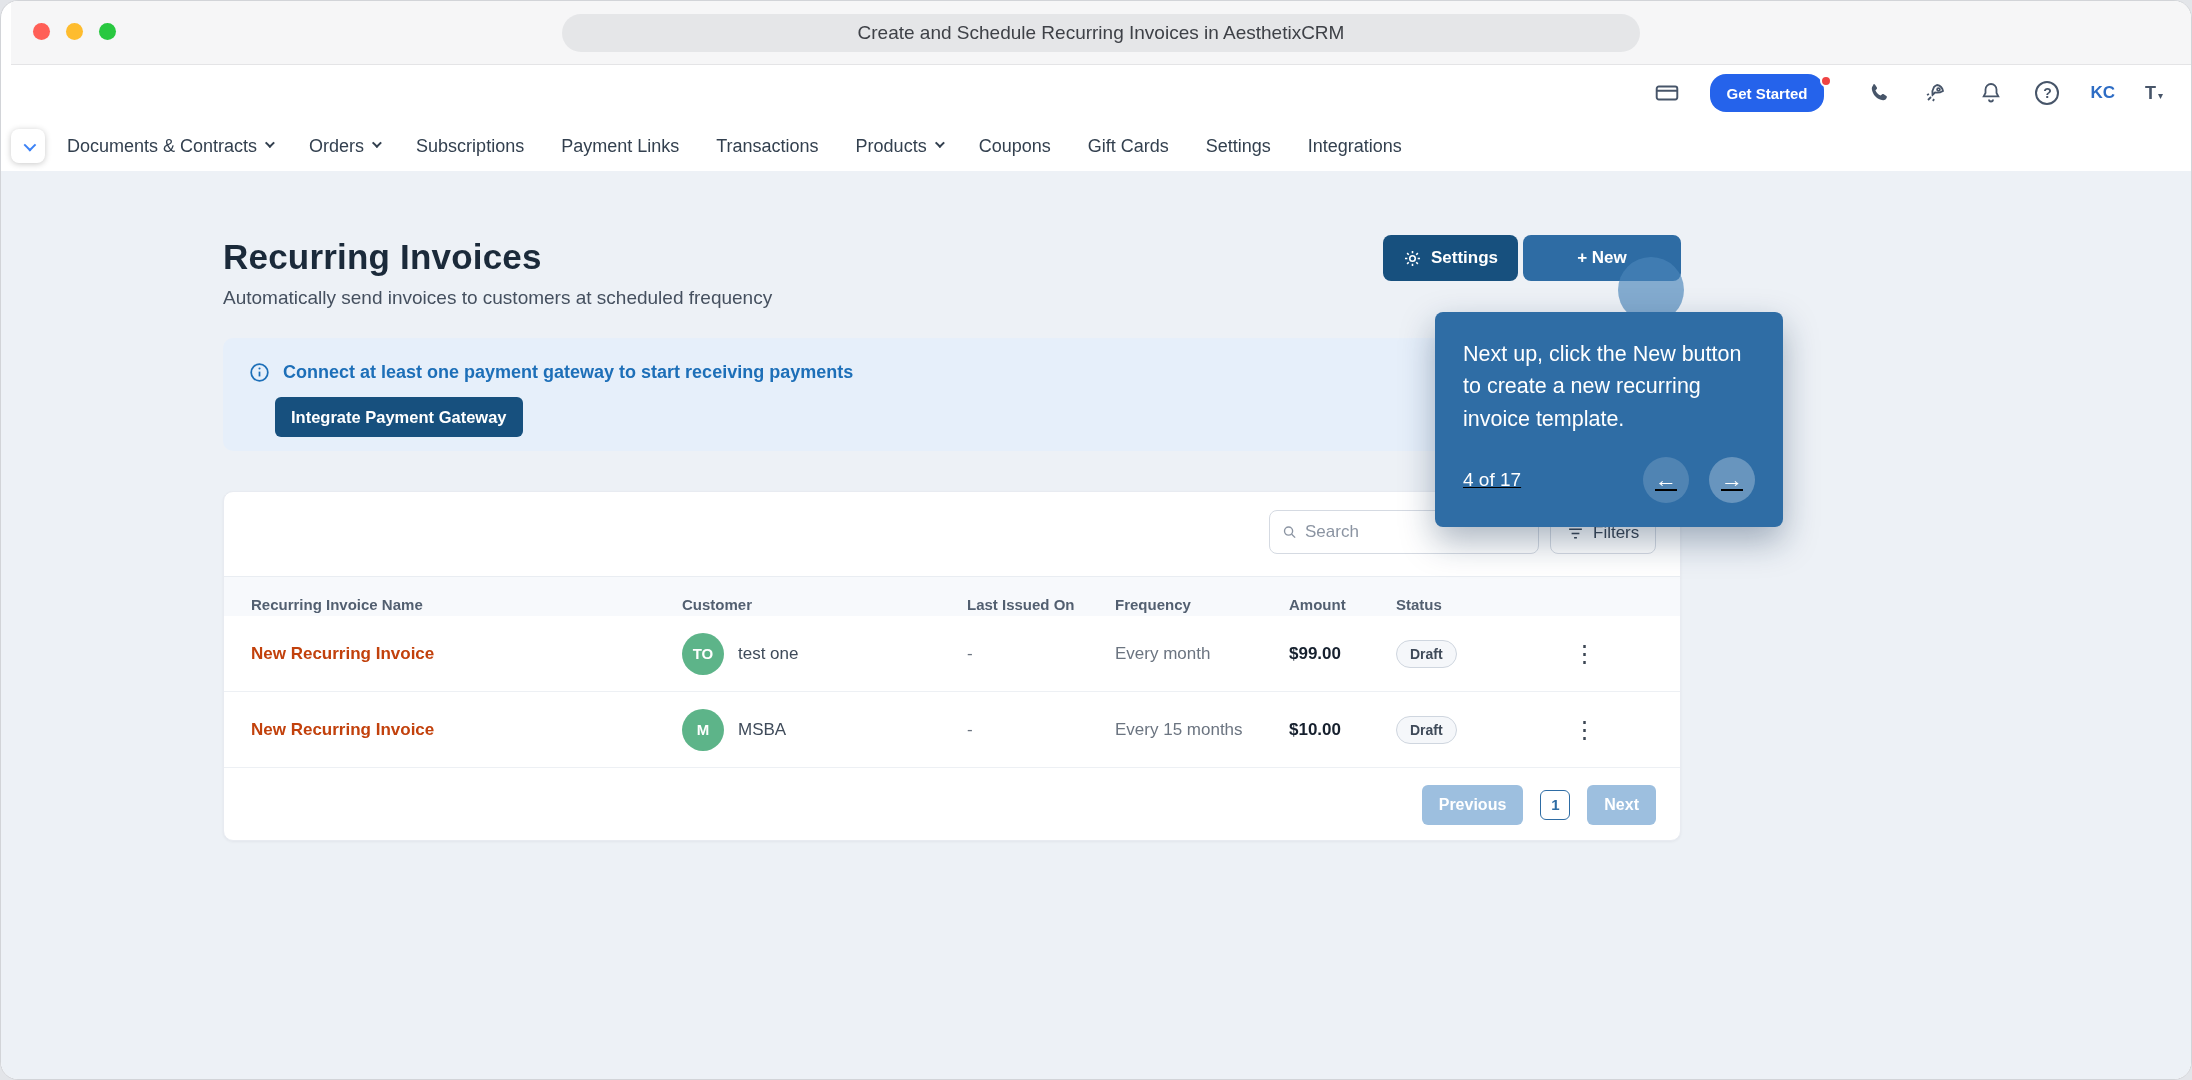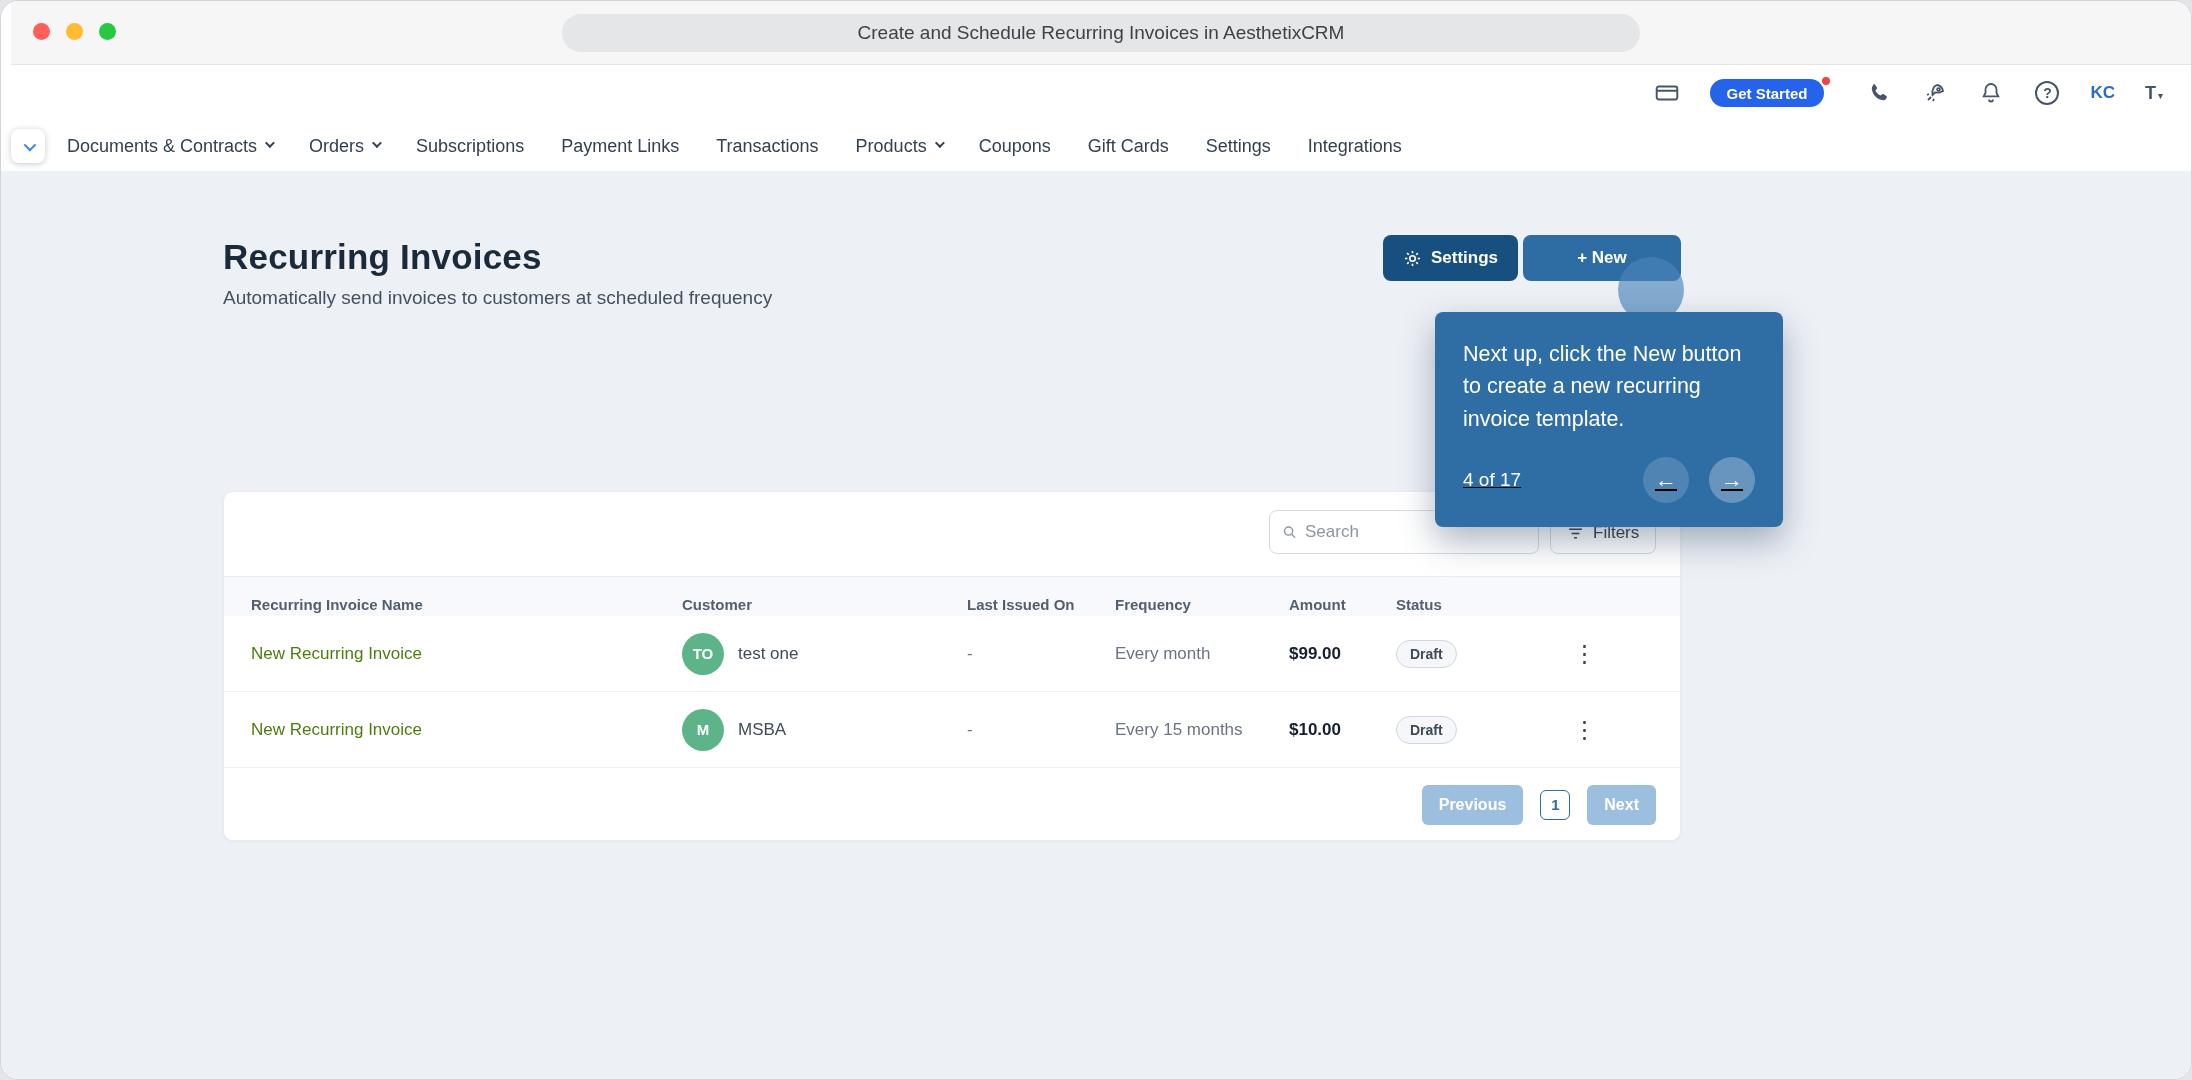--- a/index.html
+++ b/index.html
@@ -15,21 +15,21 @@
   .light.red{ background:#ff5f57; } .light.yellow{ background:#febc2e; } .light.green{ background:#28c840; }
   .title-pill { position:absolute; left:50%; transform:translateX(-50%); top:13px; width:1078px; height:38px;
     background:#e5e6e8; border-radius:19px; display:flex; align-items:center; justify-content:center;
     font-size:19px; color:#3e4147; }
 
   
   .toolbar { position:relative; height:56px; background:#fff; }
   .topbar-right { position:absolute; right:28px; top:0; height:56px; display:flex; align-items:center; gap:30px; }
   .tb-icon { width:26px; height:26px; display:flex; align-items:center; justify-content:center; color:#475569; cursor:pointer; }
   .tb-icon svg { display:block; }
-  .get-started { position:relative; height:28px; padding:0 17px; background:#2563eb; color:#fff; border:none;
+  .get-started { position:relative; height:38px; padding:0 17px; background:#2563eb; color:#fff; border:none;
     border-radius:16px; font-size:15px; font-weight:700; font-family:inherit; cursor:pointer; }
   .gs-dot { position:absolute; right:-2px; top:-4px; width:12px; height:12px; border-radius:50%; background:#ef4444; border:2px solid #fff; }
   .avatar-initials { font-size:17px; font-weight:700; color:#2d6cc4; cursor:pointer; }
   .help-circle { width:24px; height:24px; border-radius:50%; border:2px solid #475569; display:flex; align-items:center; justify-content:center;
     font-size:14px; font-weight:700; color:#475569; }
   .text-tool { font-size:18px; font-weight:700; color:#475569; display:flex; align-items:flex-end; gap:2px; }
   .text-tool .caret { font-size:10px; transform:translateY(-3px); }
 
   
   .nav { position:relative; height:50px; background:#fff; display:flex; align-items:center; padding-left:10px;
@@ -71,21 +71,21 @@
   .search-box input::placeholder { color:#8b94a2; }
   .filters-btn { position:absolute; left:1326px; top:20px; height:42px; padding:0 16px; display:flex; align-items:center; gap:9px;
     background:#fff; border:1px solid #d5dae2; border-radius:8px; font-size:17px; color:#3b4654; font-family:inherit; cursor:pointer;text-align:right; }
 
   .tgrid { display:grid; grid-template-columns:431px 285px 148px 174px 107px 120px 1fr; align-items:center; padding:0 27px; }
   .thead { position:absolute; left:0; top:84px; width:100%; height:56px; background:#f7f9fc; border-top:1px solid #e9edf2; border-bottom:1px solid #e9edf2; }
   .th { font-size:15px; font-weight:600; color:#525f70; }
   .trow { position:absolute; left:0; width:100%; height:76px; border-bottom:1px solid #edf0f4; background:#fff; }
   .trow.r0 { top:124px; } .trow.r1 { top:200px; }
   .cell { font-size:17px; color:#3f4b5a; display:flex; align-items:center; }
-  .cell.name { font-weight:400; color:#4d7c0f; }
+  .cell.name { font-weight:700; color:#c2410c; }
   .cell.muted { color:#6b7480; }
   .cell.amount { font-weight:700; color:#16202e; }
   .avatar { width:42px; height:42px; border-radius:50%; background:#5db489; color:#fff; font-size:15px; font-weight:700;
     display:flex; align-items:center; justify-content:center; margin-right:14px; flex:0 0 auto; }
   .badge { display:inline-block; padding:5px 13px; border:1px solid #cfd6df; border-radius:999px; background:#f5f7fa;
     font-size:14px; font-weight:600; color:#3f4a59; }
   .cell.actions { justify-content:center; }
   .kebab { font-size:24px; color:#3c4654; cursor:pointer; line-height:1; }
 
   .tfoot { position:absolute; left:0; top:276px; width:100%; height:73px; display:flex; align-items:center; justify-content:flex-end;
@@ -209,20 +209,31 @@
     <button class="settings-btn">
       <svg width="19" height="19" viewBox="0 0 24 24" fill="none" stroke="#fff" stroke-width="2">
           <circle cx="12" cy="12" r="3.5"></circle>
           <path d="M12 2.5v3M12 18.5v3M2.5 12h3M18.5 12h3M5.2 5.2l2.1 2.1M16.7 16.7l2.1 2.1M18.8 5.2l-2.1 2.1M7.3 16.7l-2.1 2.1"></path>
         </svg>
       <span>Settings</span>
     </button>
     <button class="new-btn">+ New</button>
     <div class="spotlight"></div>
 
+    <div class="banner">
+      <div class="banner-row">
+        <svg width="21" height="21" viewBox="0 0 24 24" fill="none" stroke="#1d6fb8" stroke-width="2">
+            <circle cx="12" cy="12" r="9.5"></circle>
+            <line x1="12" y1="11" x2="12" y2="16.5"></line>
+            <circle cx="12" cy="7.5" r="1.2" fill="#1d6fb8" stroke="none"></circle>
+          </svg>
+        <span class="banner-text">Connect at least one payment gateway to start receiving payments</span>
+      </div>
+      <button class="banner-btn">Integrate Payment Gateway</button>
+    </div>
 
     <div class="card">
 
       <div class="search-box">
         <svg width="18" height="18" viewBox="0 0 24 24" fill="none" stroke="#8b94a2" stroke-width="2.2">
             <circle cx="10.5" cy="10.5" r="6.5"></circle>
             <line x1="15.5" y1="15.5" x2="21" y2="21"></line>
           </svg>
         <input type="text" placeholder="Search" style="">
       </div>

